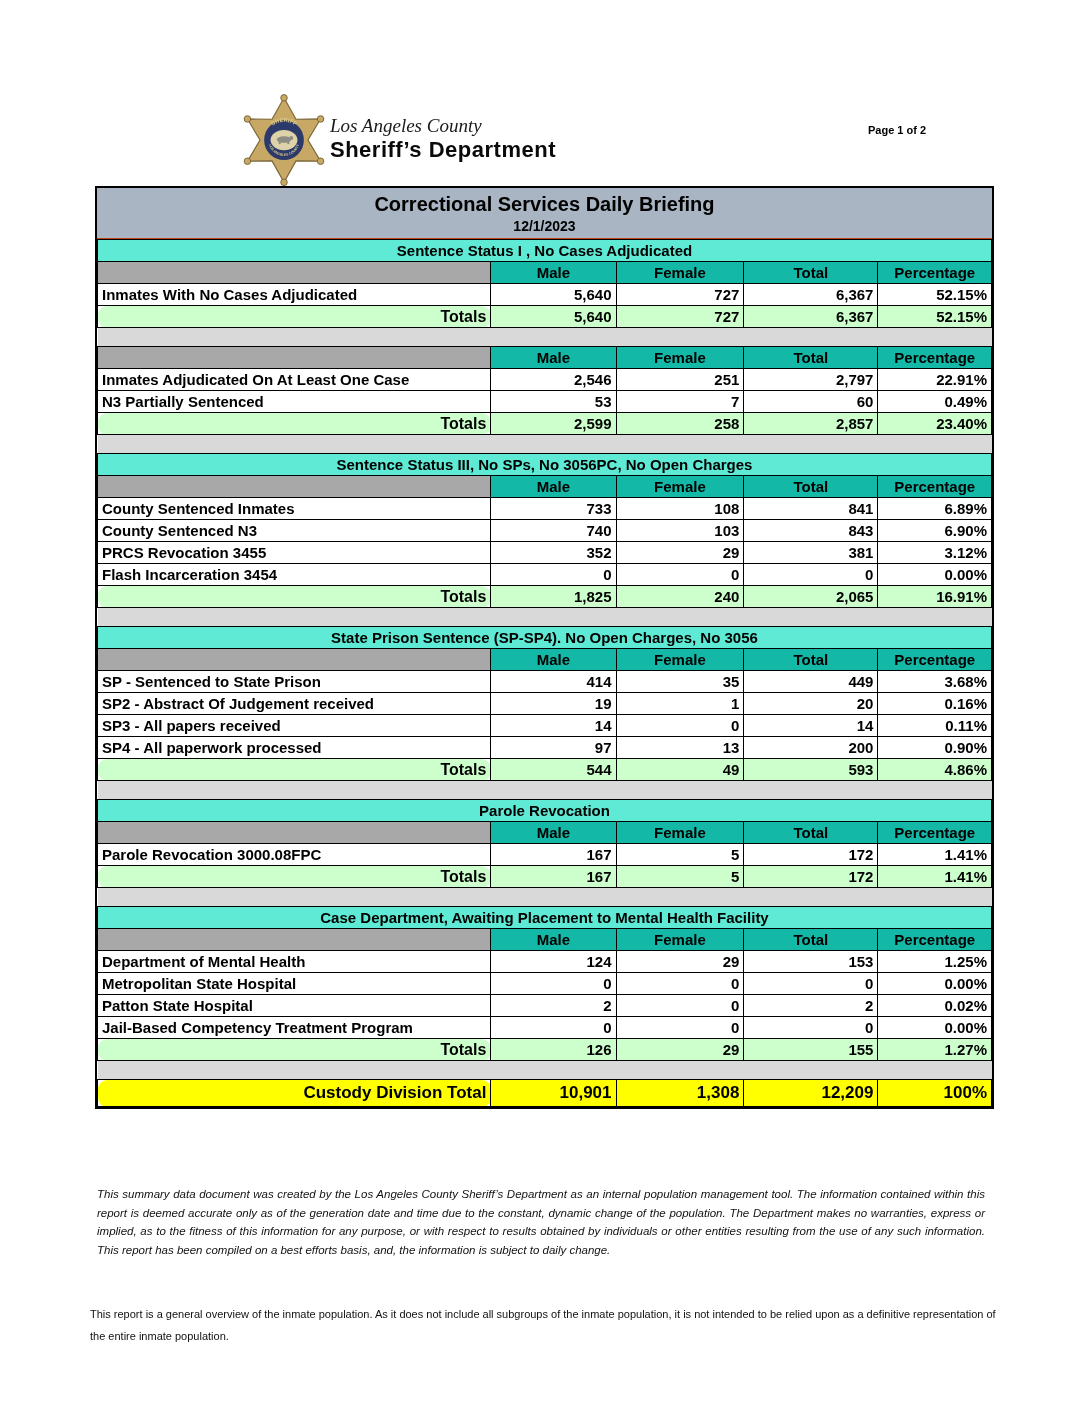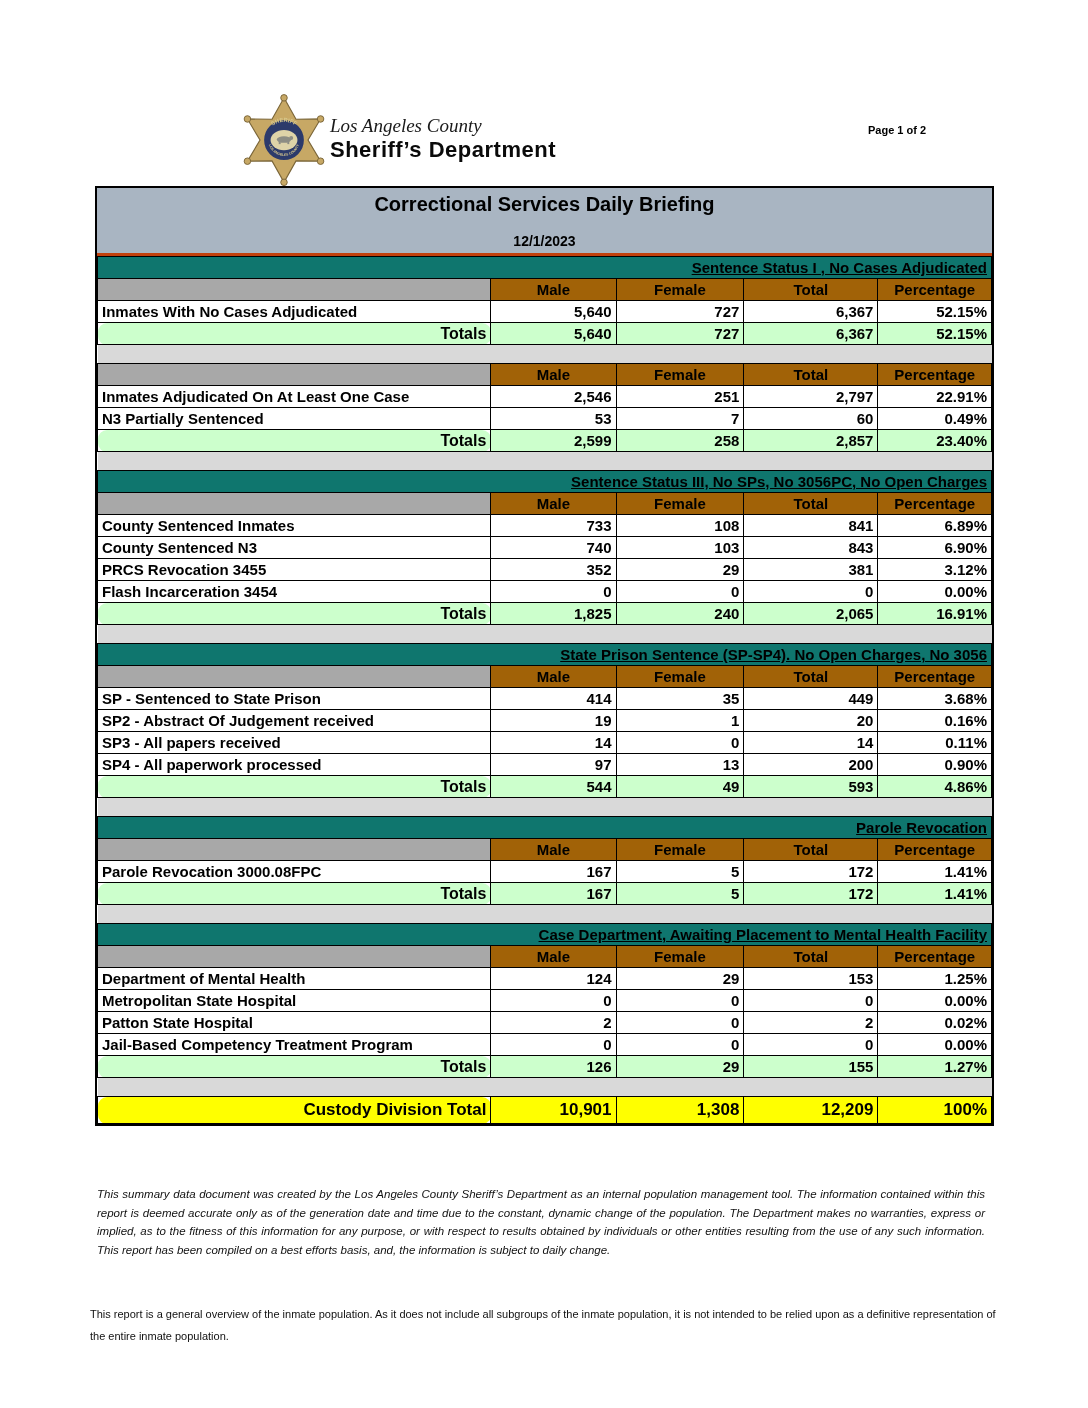--- a/index.html
+++ b/index.html
@@ -7,30 +7,30 @@
 
   
   .logo-badge{position:absolute;left:236px;top:92px;width:96px;height:100px;}
   .agency{position:absolute;left:330px;top:116px;}
   .agency-line1{font-family:"Liberation Serif",serif;font-style:italic;font-size:19px;color:#1a1a1a;line-height:1.1;}
   .agency-line2{font-family:"Liberation Sans",sans-serif;font-weight:bold;font-size:22px;letter-spacing:0.5px;color:#0a0a0a;line-height:1.15;}
   .page-label{position:absolute;left:868px;top:124px;font-size:11px;font-weight:bold;}
 
   
   .report{position:absolute;left:95px;top:186px;width:895px;border:2px solid #000;background:#fff;}
-  .title-band{background:#a9b5c2;border-bottom:3px solid #c2410c;text-align:center;padding:5px 0 4px 0;}
+  .title-band{background:#a9b5c2;border-bottom:1px solid #c2410c;text-align:center;padding:5px 0 4px 0;}
   .title-band .rpt-title{font-size:20px;font-weight:bold;}
-  .title-band .rpt-date{font-size:14px;font-weight:bold;margin-top:17px;}
+  .title-band .rpt-date{font-size:14px;font-weight:bold;margin-top:2px;}
 
   table.rpt{border-collapse:collapse;width:100%;table-layout:fixed;}
   table.rpt td{border:1px solid #000;font-weight:bold;font-size:15px;height:21px;padding:0 4px;overflow:hidden;white-space:nowrap;}
 
-  td.sec-header{background:#0f766e;font-size:17px;height:24px;text-align:right;padding-left:5px;text-decoration:underline;}
+  td.sec-header{background:#5eead4;font-size:17px;height:24px;text-align:center;padding-left:5px;}
   td.col-blank{background:#a8a8a8;}
-  td.col-head{background:#a16207;text-align:center;}
+  td.col-head{background:#14b8a6;text-align:center;}
   td.lbl{text-align:left;background:#fff;border-radius:9px;}
   td.num{text-align:right;background:#fff;}
   tr.totals td{background:#ccffcc;margin-top:16px;}
   tr.totals td.lbl{text-align:right;font-size:16px;}
   tr.spacer td{background:#d9d9d9;border-left:none;border-right:none;height:18px;}
   tr.grand td{background:#ffff00;font-size:17px;height:26px;}
   tr.grand td.lbl{background:#ffff00;text-align:right;}
   tr.grand td.num{background:#ffff00;}
 
   

